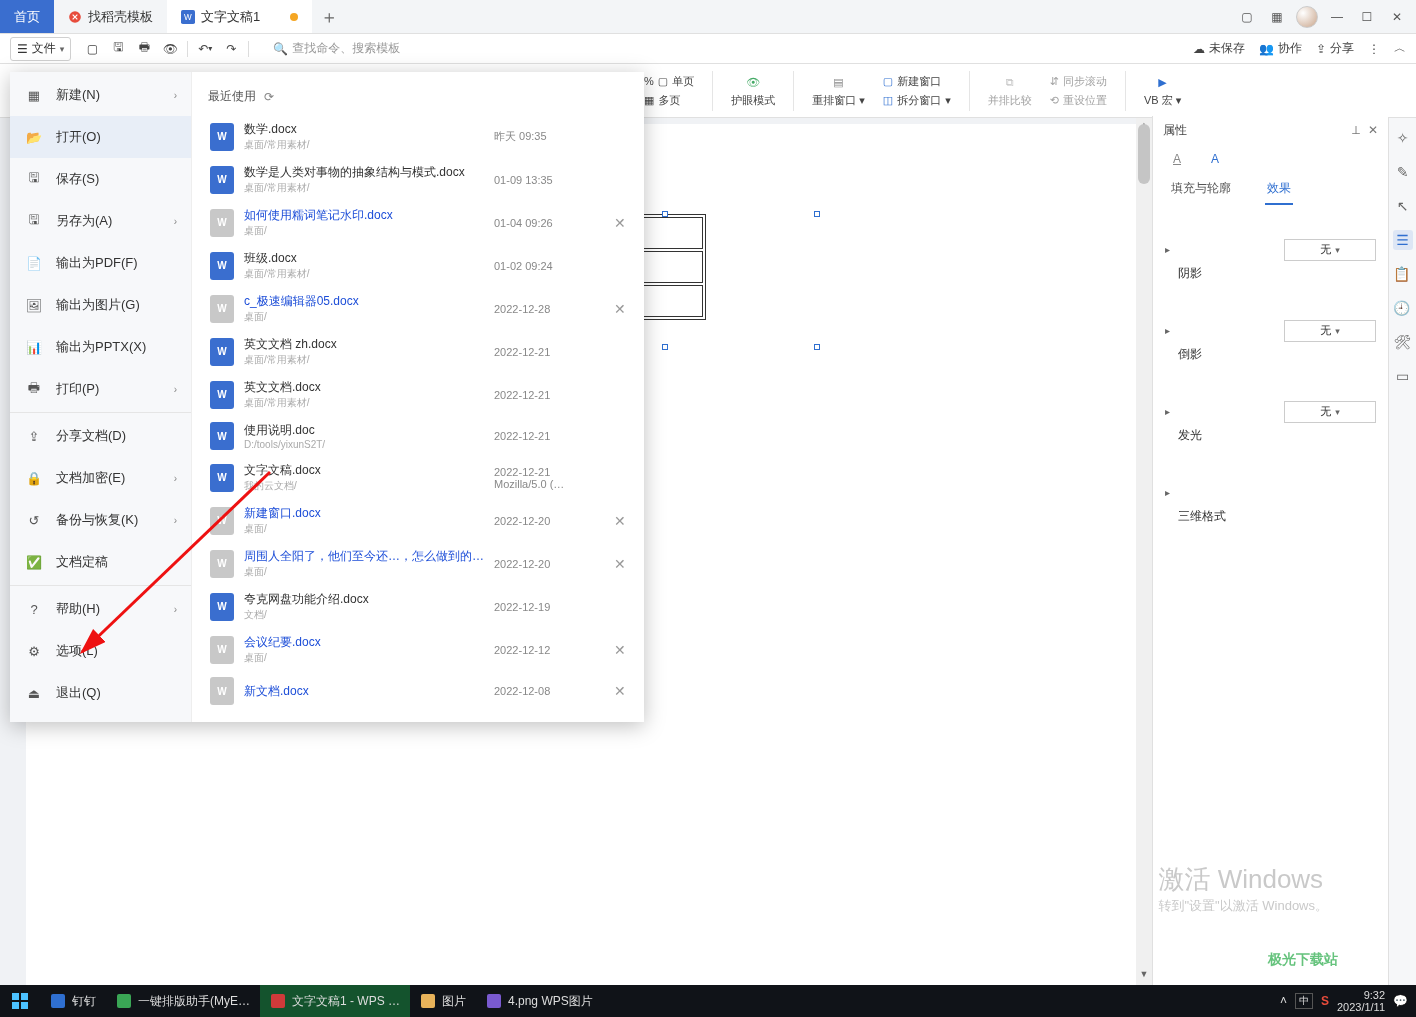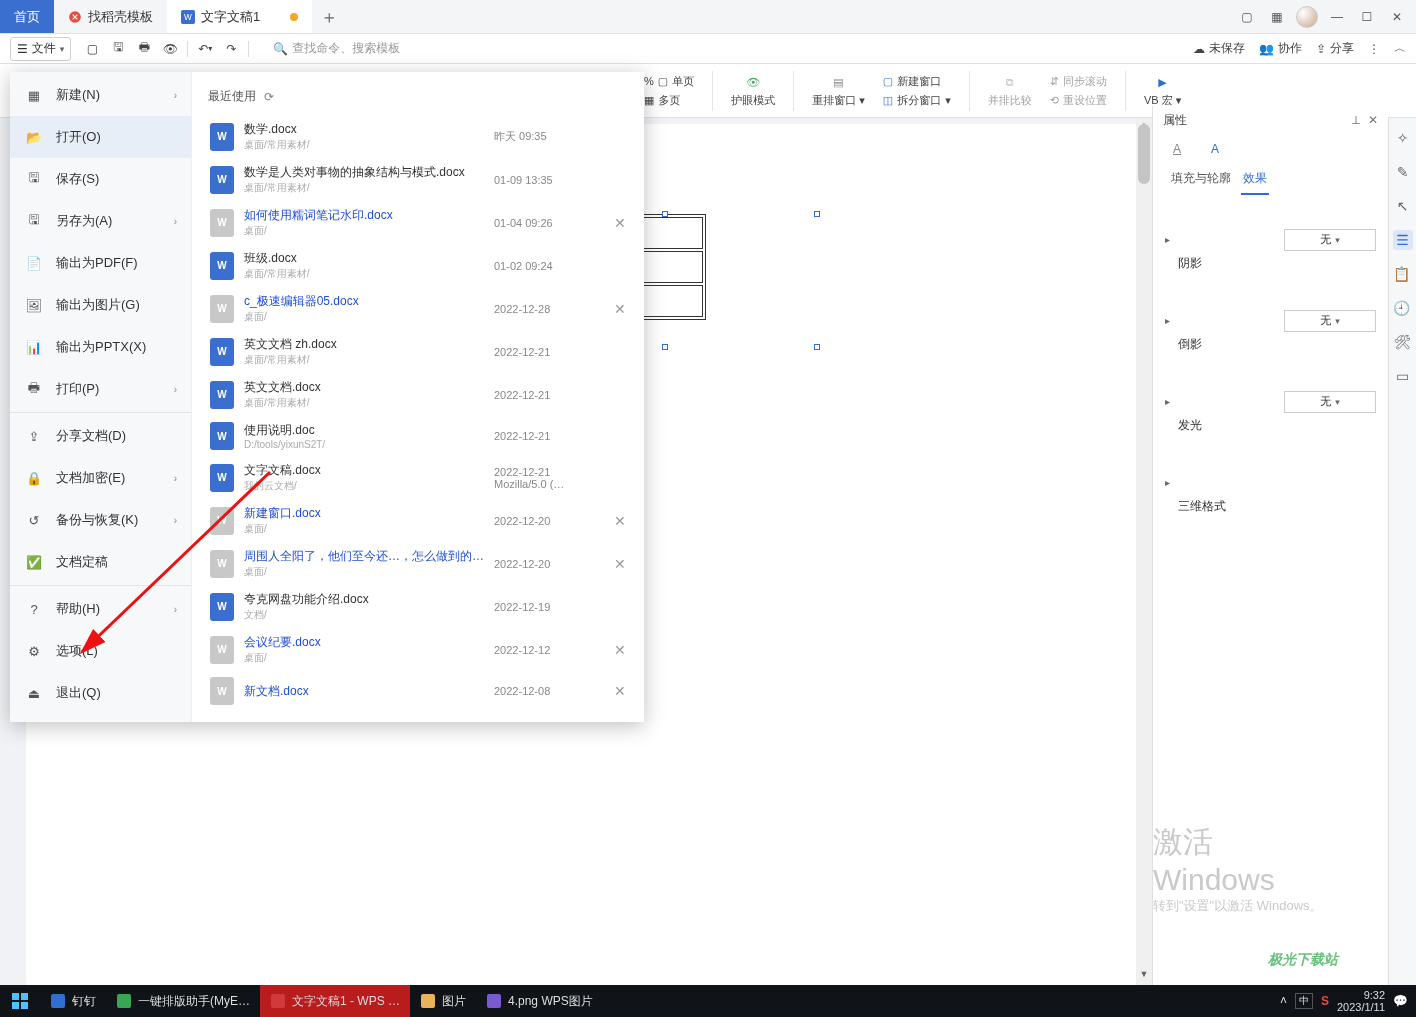--- a/index.html
+++ b/index.html
@@ -70,45 +70,45 @@
   .doc-area { position:absolute; left:0; top:118px; right:264px; bottom:22px; background:#f0f2f5; overflow:hidden;}
   .doc-scroll { position:absolute; left:26px; top:6px; right:10px; bottom:0; background:#fff; }
   .tbl { position:absolute; left:530px; top:90px; border:1px solid #333; width:150px;}
   .tbl td{ border:1px solid #333; height:32px; text-align:center; font-size:13px;}
   .handle { position:absolute; width:6px; height:6px; background:#fff; border:1px solid #2f6fd0;}
   .vscroll { position:absolute; right:0; top:0; bottom:0; width:16px; background:#f0f0f0;}
   .vscroll .thumb{position:absolute; left:2px; right:2px; top:6px; height:60px; background:#c5c5c5; border-radius:6px;}
   .vscroll .arrow{position:absolute; left:0; right:0; height:14px; display:flex; align-items:center; justify-content:center; font-size:9px; color:#666;}
 
   
-  .prop-pane { position:absolute; right:28px; top:106px; bottom:22px; width:236px; background:#fff; border-left:1px solid #e0e0e0; display:flex; flex-direction:column;}
+  .prop-pane { position:absolute; right:28px; top:116px; bottom:22px; width:236px; background:#fff; border-left:1px solid #e0e0e0; display:flex; flex-direction:column;}
   .prop-hdr { display:flex; align-items:center; height:28px; padding:0 10px; font-size:12px; color:#444;}
   .prop-hdr .sp{margin-left:auto; display:flex; gap:8px; color:#777;}
   .prop-icons { display:flex; gap:30px; padding:8px 20px; color:#888;}
   .prop-icons .sel{color:#2f6fd0;}
-  .prop-tabs { display:flex; gap:8px; padding:0 16px; font-size:12px; }
+  .prop-tabs { display:flex; gap:32px; padding:0 16px; font-size:12px; }
   .prop-tabs .pt{padding:6px 2px; color:#555;}
   .prop-tabs .pt.active{color:#2f6fd0; border-bottom:2px solid #2f6fd0; font-weight:500;}
   .prop-body { padding:8px 12px; display:flex; flex-direction:column; gap:16px; margin-top:4px;}
   .prop-row { display:flex; align-items:center; gap:8px; font-size:12px;}
   .prop-row .tri{font-size:10px; color:#666;}
   .prop-row .lbl{flex:1;margin-top:48px;}
   .prop-row select,.fake-select{ width:92px; height:22px; border:1px solid #ccc; font-size:11px; text-align:center; background:#fff; display:flex; align-items:center; justify-content:center; gap:4px;}
   .fake-select .cv{font-size:9px; color:#666;}
 
   
   .rail { position:absolute; right:0; top:118px; bottom:22px; width:28px; background:#f6f7f9; border-left:1px solid #e0e0e0; display:flex; flex-direction:column; align-items:center; gap:14px; padding-top:10px;}
   .rail .ri{ width:20px; height:20px; color:#666; display:flex; align-items:center; justify-content:center; font-size:14px;}
   .rail .ri.active{ background:#dde6f5; color:#2f6fd0; border-radius:3px;}
 
   
   .wm { position:absolute; right:60px; bottom:80px; text-align:left; color:#c9c9c9; pointer-events:none;}
-  .wm .l1{font-size:30px;}
+  .wm .l1{font-size:26px;}
   .wm .l2{font-size:13px;}
-  .brand { position:absolute; right:50px; bottom:26px; font-size:14px; color:#66c37d; font-style:italic; font-weight:bold; pointer-events:none; }
+  .brand { position:absolute; right:50px; bottom:26px; font-size:14px; color:#66c37d; font-weight:bold; pointer-events:none; }
 
   
   .arrow-svg{position:absolute; left:70px; top:462px; z-index:60; pointer-events:none;}
 
   
   .taskbar { position:absolute; left:0; right:0; bottom:0; height:32px; background:#101318; display:flex; align-items:center; color:#ddd; font-size:12px;}
   .taskbar .start{width:40px; display:flex; align-items:center; justify-content:center;}
   .taskbar .titem{ height:100%; display:flex; align-items:center; gap:6px; padding:0 10px; border-right:0px solid #222; max-width:160px; overflow:hidden; white-space:nowrap;}
   .taskbar .titem .ic{width:16px;height:16px; display:flex; align-items:center; justify-content:center;}
   .taskbar .tray{margin-left:auto; display:flex; align-items:center; gap:8px; padding-right:8px;}
@@ -562,21 +562,21 @@
           <span style="display:inline-block;width:14px;height:14px;background:#2f6fd0;border-radius:2px"></span>
         </span>
         <span>钉钉</span>
       </div>
       <div class="titem">
         <span class="ic">
           <span style="display:inline-block;width:14px;height:14px;background:#3aa655;border-radius:2px"></span>
         </span>
         <span>一键排版助手(MyE…</span>
       </div>
-      <div class="titem" style="background: #b91c1c;">
+      <div class="titem" style="background: #14532d;">
         <span class="ic">
           <span style="display:inline-block;width:14px;height:14px;background:#d03a3a;border-radius:2px"></span>
         </span>
         <span>文字文稿1 - WPS …</span>
       </div>
       <div class="titem">
         <span class="ic">
           <span style="display:inline-block;width:14px;height:14px;background:#e8b35a;border-radius:2px"></span>
         </span>
         <span>图片</span>

